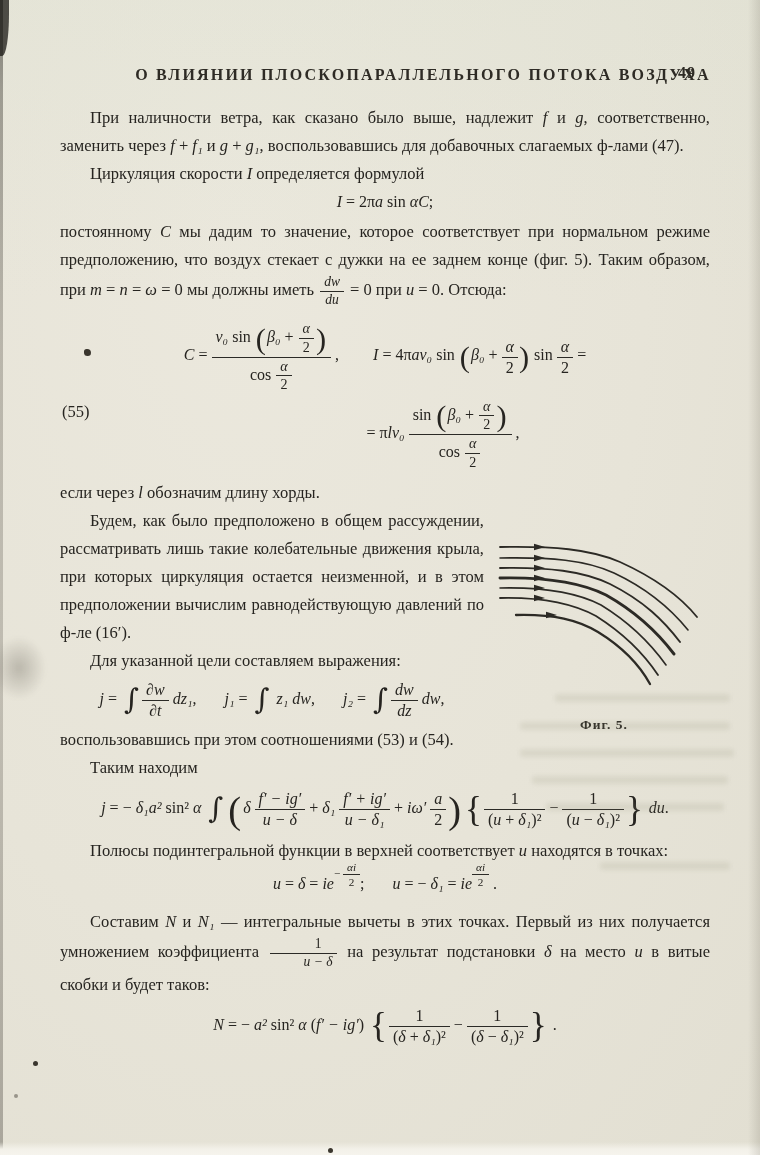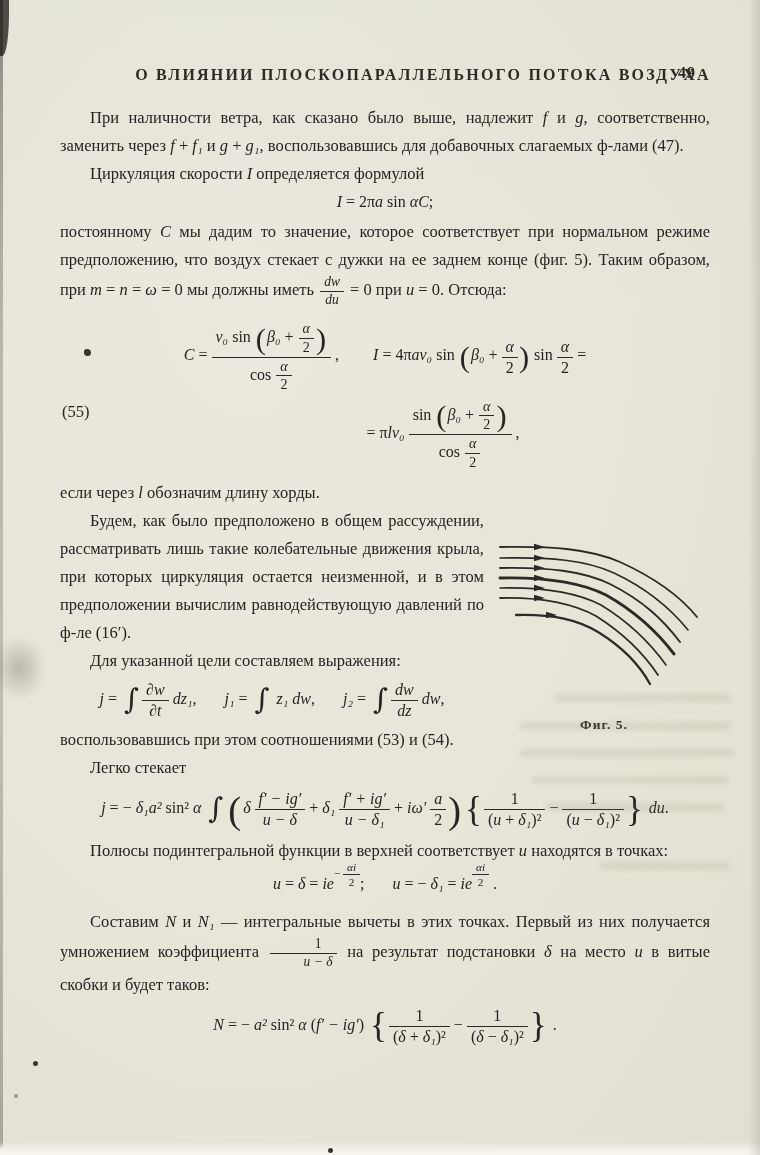--- a/index.html
+++ b/index.html
@@ -132,21 +132,21 @@
             <polygon points="48,74.8 59,78 48,81.2"></polygon>
           </g>
         </svg>
         <div class="figcap">Фиг. 5.</div>
       </div>
 
       <p class="para ind"><span class="">Будем, как было предположено в общем рассуждении, рассматривать лишь такие колебательные движения крыла, при которых циркуляция остается неизменной, и в этом предположении вычислим равнодействующую давлений по ф-ле (16′).</span></p>
       <p class="para ind"><span class="">Для указанной цели составляем выражения:</span></p>
       <div class="eqflow"><span class="it">j</span><span class=""> = </span><span class="int">∫</span><span class="fr "><span class="nu"><span class="it">∂w</span></span><span class="de"><span class="it">∂t</span></span></span><span class="it"> dz₁</span><span class="">,</span><span class="gap2"></span><span class="it">j₁</span><span class=""> = </span><span class="int">∫</span><span class="it"> z₁ dw</span><span class="">,</span><span class="gap2"></span><span class="it">j₂</span><span class=""> = </span><span class="int">∫</span><span class="fr "><span class="nu"><span class="it">dw</span></span><span class="de"><span class="it">dz</span></span></span><span class="it"> dw</span><span class="">,</span></div>
       <p class="para"><span class="">воспользовавшись при этом соотношениями (53) и (54).</span></p>
-      <p class="para ind"><span class="">Легко стекает</span></p>
+      <p class="para ind"><span class="">Таким находим</span></p>
       <div class="clear"></div>
     </div>
 
     <div class="eq"><span class="it">j</span><span class=""> = − </span><span class="it">δ₁a²</span><span class=""> sin² </span><span class="it">α</span><span class=""> </span><span class="int">∫</span><span class="bp2">(</span><span class="it">δ</span><span class=""> </span><span class="fr "><span class="nu"><span class="it">f′ − ig′</span></span><span class="de"><span class="it">u − δ</span></span></span><span class=""> + </span><span class="it">δ₁</span><span class=""> </span><span class="fr "><span class="nu"><span class="it">f′ + ig′</span></span><span class="de"><span class="it">u − δ₁</span></span></span><span class=""> + </span><span class="it">iω′</span><span class=""> </span><span class="fr "><span class="nu"><span class="it">a</span></span><span class="de"><span class="">2</span></span></span><span class="bp2">)</span><span class="bb">{</span><span class="fr "><span class="nu"><span class="">1</span></span><span class="de"><span class="">(</span><span class="it">u</span><span class=""> + </span><span class="it">δ₁</span><span class="">)²</span></span></span><span class=""> − </span><span class="fr "><span class="nu"><span class="">1</span></span><span class="de"><span class="">(</span><span class="it">u</span><span class=""> − </span><span class="it">δ₁</span><span class="">)²</span></span></span><span class="bb">}</span><span class="it"> du</span><span class="">.</span></div>
 
     <p class="para ind"><span class="">Полюсы подинтегральной функции в верхней соответствует </span><span class="it">u</span><span class=""> находятся в точках:</span></p>
 
     <div class="eq"><span class="it">u</span><span class=""> = </span><span class="it">δ</span><span class=""> = </span><span class="it">ie</span><span class="sup"><span class="">− </span><span class="fr "><span class="nu"><span class="it">αi</span></span><span class="de"><span class="">2</span></span></span></span><span class="">;</span><span class="gap2"></span><span class="it">u</span><span class=""> = − </span><span class="it">δ₁</span><span class=""> = </span><span class="it">ie</span><span class="sup"><span class="fr "><span class="nu"><span class="it">αi</span></span><span class="de"><span class="">2</span></span></span></span><span class=""> .</span></div>
 
     <p class="para ind"><span class="">Составим </span><span class="it">N</span><span class=""> и </span><span class="it">N₁</span><span class=""> — интегральные вычеты в этих точках. Первый из них получается умножением коэффициента </span><span class="fr "><span class="nu"><span class="">1</span></span><span class="de"><span class="it">u − δ</span></span></span><span class=""> на результат подстановки </span><span class="it">δ</span><span class=""> на место </span><span class="it">u</span><span class=""> в витые скобки и будет таков:</span></p>

